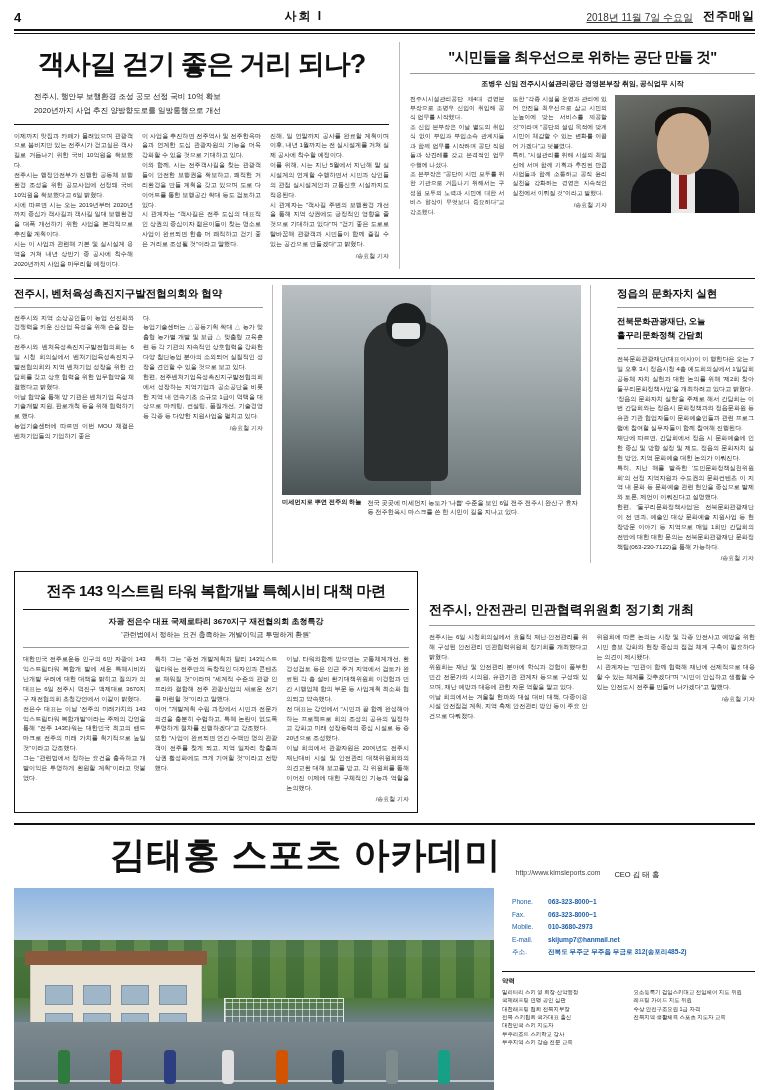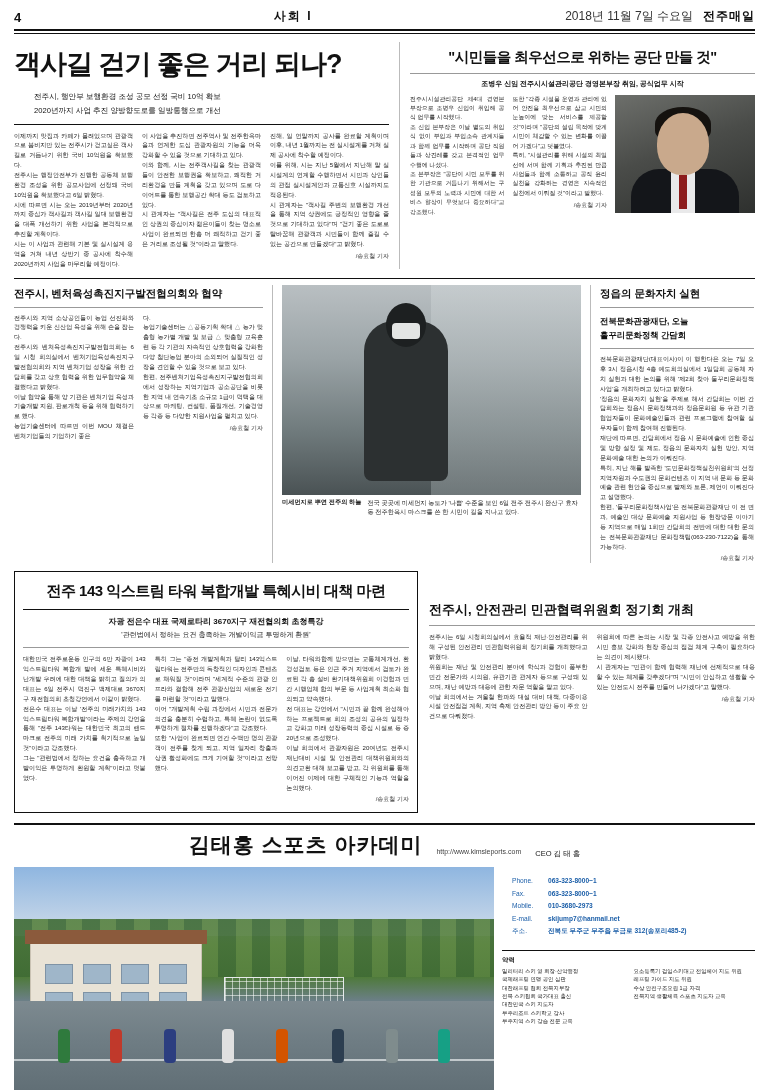--- a/index.html
+++ b/index.html
@@ -11,38 +11,38 @@
     position:relative;
     overflow:hidden;
   }
   .page{position:relative;width:769px;height:1090px;box-sizing:border-box;padding:0 14px;}
 
   
   .masthead{display:flex;align-items:flex-end;justify-content:space-between;padding-top:8px;}
   .mh-left{font-size:13px;font-weight:bold;}
   .mh-center{font-size:12px;font-weight:bold;letter-spacing:2px;}
   .mh-right{display:flex;align-items:flex-end;gap:10px;}
-  .mh-date{font-size:12px;color:#333;}
+  .mh-date{font-size:10px;color:#333;text-decoration:underline;}
   .mh-brand{font-size:12px;font-weight:bold;letter-spacing:1px;}
   .rule-thick{border-top:2px solid #111;margin-top:4px;}
   .rule-thin{border-top:1px solid #111;margin-top:1.5px;}
 
   
   .hairline{border-top:1px solid #111;}
   .hairline-light{border-top:1px solid #999;}
 
   .col-text{font-size:6.1px;line-height:1.62;text-align:justify;color:#222;}
   .byline{font-size:6px;text-align:right;color:#333;margin-top:3px;}
 
   
   .top-wrap{display:flex;margin-top:8px;}
   .top-left{width:385px;padding-right:10px;box-sizing:border-box;}
   .top-right{width:356px;padding-left:10px;box-sizing:border-box;border-left:1px solid #bbb;}
 
-  .headline-main{font-size:27px;font-weight:bold;letter-spacing:-1px;margin:4px 0 8px;}
+  .headline-main{font-size:27px;font-weight:bold;letter-spacing:-1px;margin:4px 0 8px;text-align:center;}
   .sub-list{font-size:7.6px;line-height:1.85;margin-bottom:6px;}
   .sub-list div{font-weight:normal;color:#111;margin-left:20px;}
   .three-col{display:flex;gap:9px;}
   .three-col > div{flex:1;}
 
   
   .quote-head{font-size:14.5px;font-weight:bold;text-align:center;margin:6px 0 6px;letter-spacing:-0.5px;}
   .quote-sub{font-size:7px;text-align:center;font-weight:bold;margin-bottom:6px;}
   .photo-row{display:flex;gap:8px;}
   .photo-text{flex:1;font-size:5.9px;line-height:1.6;text-align:justify;color:#222;}
@@ -50,21 +50,21 @@
   .portrait .face{position:absolute;left:42px;top:18px;width:52px;height:62px;border-radius:50% 50% 46% 46%;background:#c9a98c;}
   .portrait .hair{position:absolute;left:40px;top:12px;width:56px;height:34px;border-radius:50% 50% 30% 30%;background:#15120f;}
   .portrait .body{position:absolute;left:16px;top:74px;width:108px;height:50px;background:#14161a;border-radius:28px 28px 0 0;}
   .portrait .shirt{position:absolute;left:56px;top:76px;width:24px;height:44px;background:#e9e9ea;transform:rotate(0deg);}
   .portrait .tie{position:absolute;left:64px;top:80px;width:8px;height:34px;background:#8c1c1c;}
 
   
   .mid-wrap{display:flex;margin-top:9px;padding-top:6px;border-top:1px solid #111;}
   .mid-a{width:258px;padding-right:9px;box-sizing:border-box;}
   .mid-b{width:318px;padding:0 9px;box-sizing:border-box;border-left:1px solid #bbb;}
-  .mid-c{width:164px;padding-left:9px;box-sizing:border-box;border-left:1px solid #bbb;}
+  .mid-c{width:164px;padding-left:26px;box-sizing:border-box;border-left:1px solid #bbb;}
   .head2{font-size:10.5px;font-weight:bold;margin:2px 0 6px;}
   .two-col{display:flex;gap:9px;}
   .two-col > div{flex:1;}
 
   .photo-fog{width:100%;height:210px;background:linear-gradient(180deg,#b9bfc2 0%,#9aa3a6 35%,#6f7a7c 70%,#4a5254 100%);position:relative;overflow:hidden;}
   .photo-fog .person{position:absolute;left:82px;top:36px;width:84px;height:160px;background:#2c3031;border-radius:30px 30px 8px 8px;}
   .photo-fog .head{position:absolute;left:104px;top:18px;width:40px;height:44px;border-radius:50%;background:#1d2021;}
   .photo-fog .mask{position:absolute;left:110px;top:38px;width:28px;height:16px;border-radius:4px;background:#e3e5e4;}
   .photo-fog .sky{position:absolute;right:0;top:0;width:150px;height:100%;background:linear-gradient(180deg,#cfd5d7,#8d9698);opacity:.55;}
   .cap{font-size:6.2px;color:#222;margin-top:3px;display:flex;gap:6px;}
@@ -77,21 +77,21 @@
   .feature-wrap{display:flex;margin-top:8px;}
   .feature-box{width:404px;border:1px solid #111;padding:10px 8px 8px;box-sizing:border-box;}
   .feature-title{font-size:15px;font-weight:bold;text-align:center;letter-spacing:-0.5px;margin-bottom:8px;}
   .feature-sub1{font-size:8px;font-weight:bold;text-align:center;margin-bottom:3px;}
   .feature-sub2{font-size:7px;text-align:center;margin-bottom:7px;}
   .feature-right{flex:1;padding-left:11px;box-sizing:border-box;}
 
   
   .ad{margin-top:10px;border-top:2px solid #111;}
   .ad-head{background:#ffffff;padding:6px 0 2px;display:flex;align-items:flex-end;justify-content:center;gap:14px;}
-  .ad-title{font-size:21px;font-weight:bold;letter-spacing:1px;}
+  .ad-title{font-size:36px;font-weight:bold;letter-spacing:1px;}
   .ad-url{font-size:7px;color:#444;}
   .ad-ceo{font-size:7.5px;}
   .ad-body{display:flex;gap:8px;margin-top:6px;}
   .ad-photo{width:480px;height:230px;position:relative;overflow:hidden;background:linear-gradient(180deg,#7fa8d8 0%,#b7cde4 22%,#8fb36a 34%,#4f7a3c 48%,#6b7f86 58%,#8e9aa1 100%);}
   .ad-photo .sky{position:absolute;inset:0 0 70% 0;background:linear-gradient(180deg,#8fb6e0,#cfdcea);}
   .ad-photo .trees{position:absolute;left:0;right:0;top:52px;height:58px;background:repeating-linear-gradient(90deg,#3f6b34 0 18px,#58823f 18px 34px);opacity:.9;}
   .ad-photo .bldg{position:absolute;left:16px;top:72px;width:170px;height:90px;background:#e9e3d6;border:1px solid #c9c2b3;}
   .ad-photo .bldg .roof{position:absolute;left:-6px;top:-10px;width:182px;height:14px;background:#8b5a3c;}
   .ad-photo .win{position:absolute;background:#9fb6c9;border:1px solid #7f93a5;}
   .ad-photo .court{position:absolute;left:0;right:0;bottom:0;height:96px;background:linear-gradient(180deg,#7d8a90 0%,#6f7d84 40%,#5f6d74 100%);}

